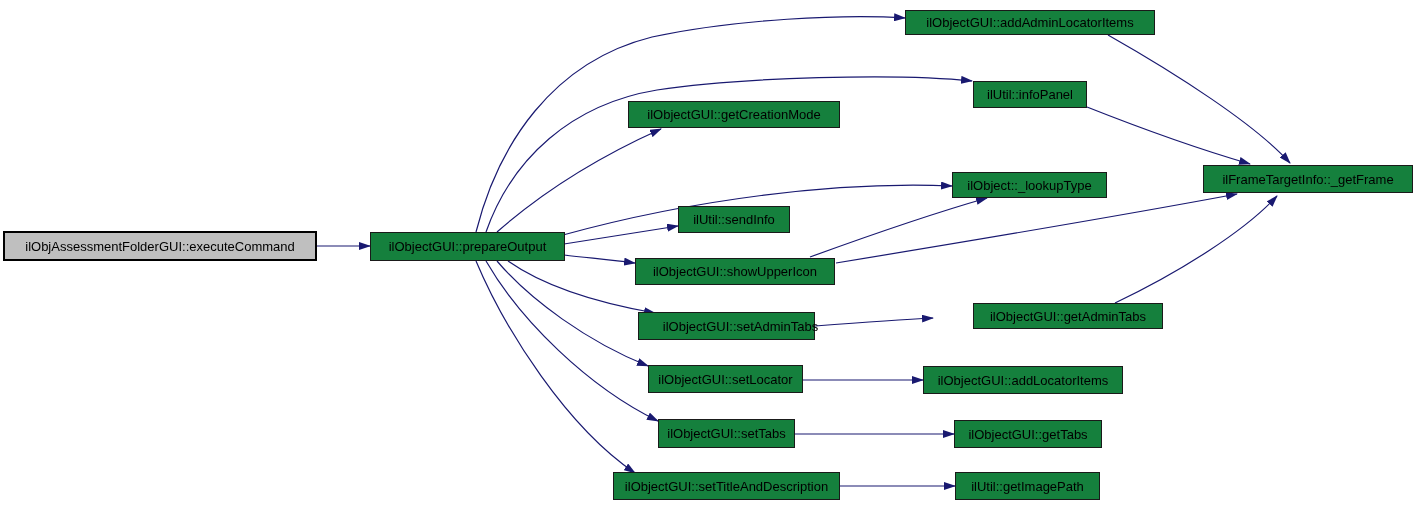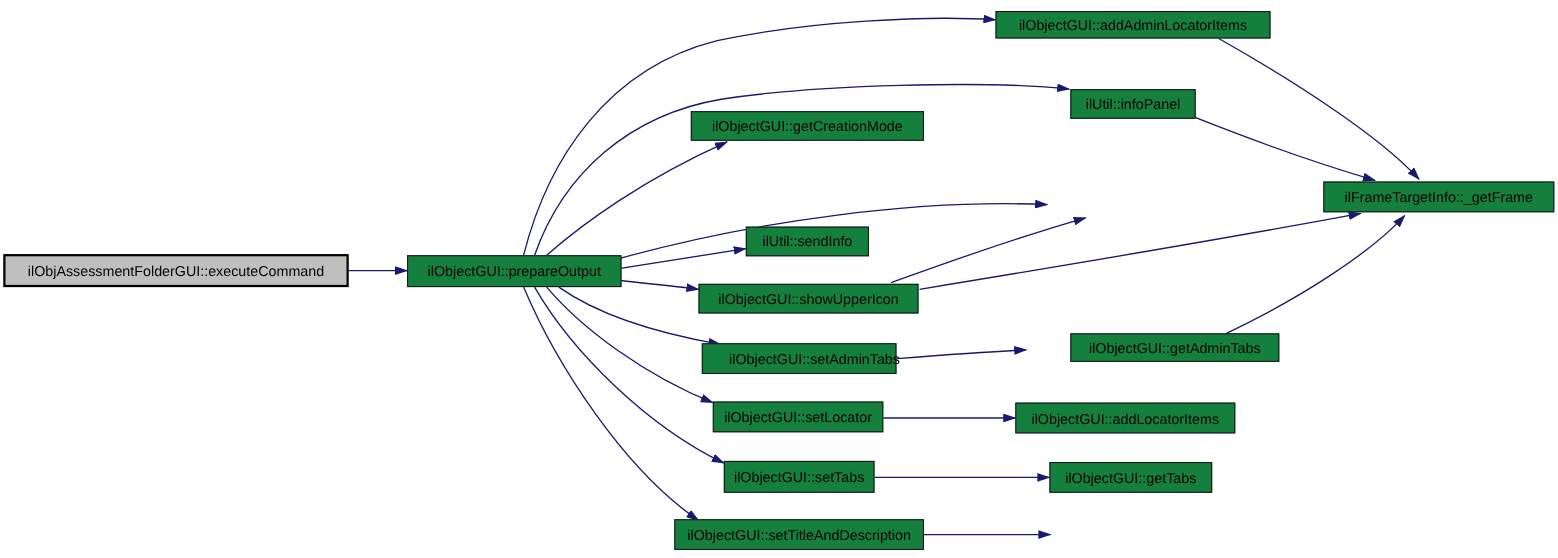--- a/index.html
+++ b/index.html
@@ -96,35 +96,37 @@
   <div class="node" style="left:370px;top:232px;width:195px;height:29px;">ilObjectGUI::prepareOutput</div>
 
   <div class="node root" style="left:3px;top:231px;width:314px;height:30px;">ilObjAssessmentFolderGUI::executeCommand</div>
 
   <div class="node" style="left:905px;top:10px;width:250px;height:25px;">ilObjectGUI::addAdminLocatorItems</div>
 
   <div class="node" style="left:973px;top:81px;width:114px;height:27px;">ilUtil::infoPanel</div>
 
   <div class="node" style="left:628px;top:101px;width:212px;height:27px;">ilObjectGUI::getCreationMode</div>
 
+  <div class="node" style="left:952px;top:172px;width:155px;height:26px;">ilObject::_lookupType</div>
 
   <div class="node" style="left:678px;top:206px;width:112px;height:27px;">ilUtil::sendInfo</div>
 
   <div class="node" style="left:635px;top:258px;width:200px;height:27px;">ilObjectGUI::showUpperIcon</div>
 
   <div class="node" style="left:638px;top:312px;width:177px;height:28px;padding-left:28px;">ilObjectGUI::setAdminTabs</div>
 
   <div class="node" style="left:933px;top:303px;width:190px;height:26px;margin-left:40px;">ilObjectGUI::getAdminTabs</div>
 
   <div class="node" style="left:648px;top:365px;width:155px;height:28px;">ilObjectGUI::setLocator</div>
 
   <div class="node" style="left:923px;top:366px;width:200px;height:28px;">ilObjectGUI::addLocatorItems</div>
 
   <div class="node" style="left:658px;top:419px;width:137px;height:29px;">ilObjectGUI::setTabs</div>
 
   <div class="node" style="left:954px;top:420px;width:148px;height:28px;">ilObjectGUI::getTabs</div>
 
   <div class="node" style="left:613px;top:472px;width:227px;height:28px;">ilObjectGUI::setTitleAndDescription</div>
 
+  <div class="node" style="left:955px;top:472px;width:145px;height:28px;">ilUtil::getImagePath</div>
 
   <div class="node" style="left:1203px;top:165px;width:210px;height:28px;">ilFrameTargetInfo::_getFrame</div>
 
 </div>
 
 </body></html>

